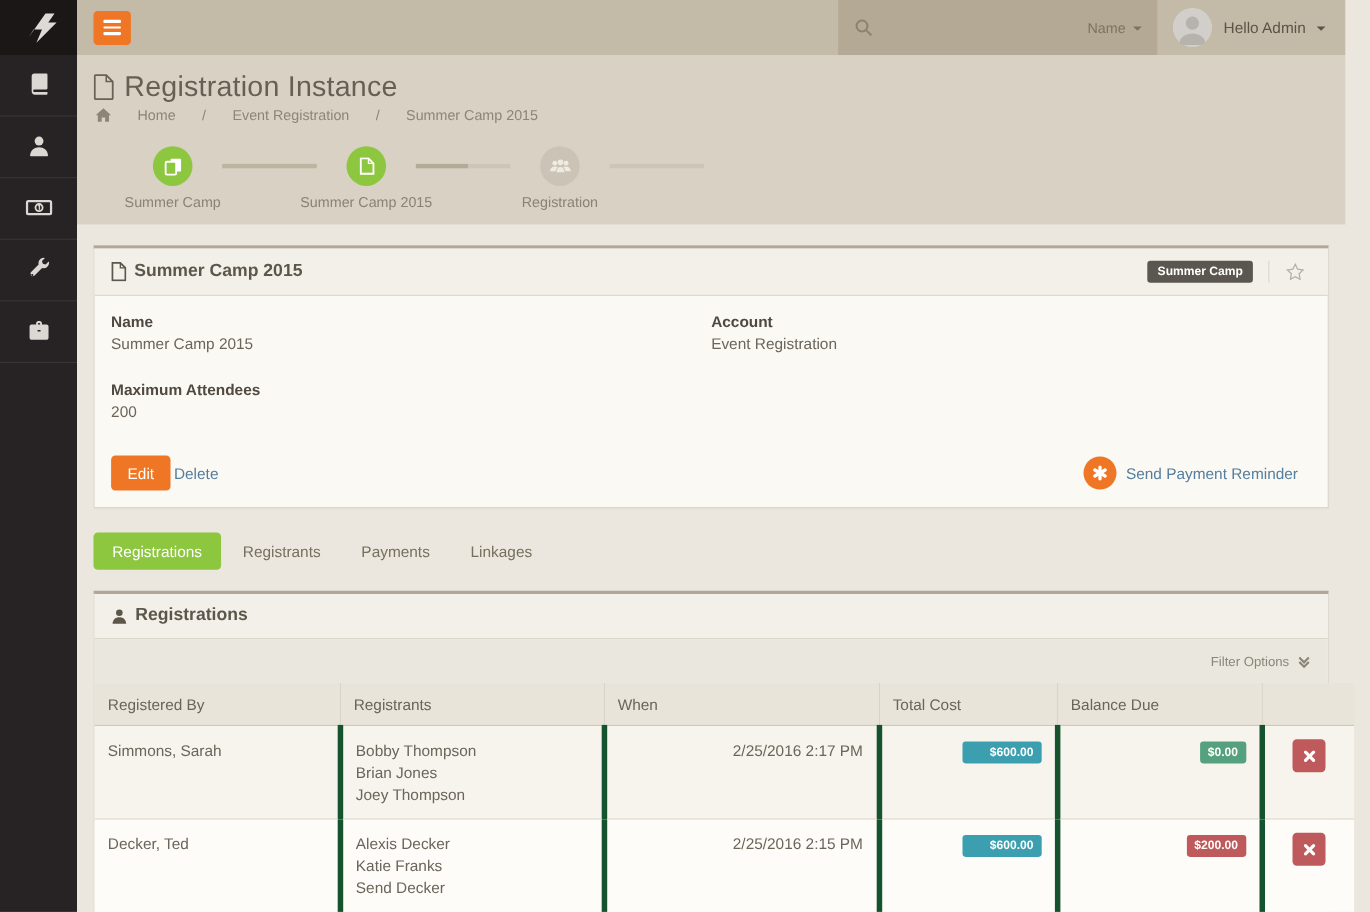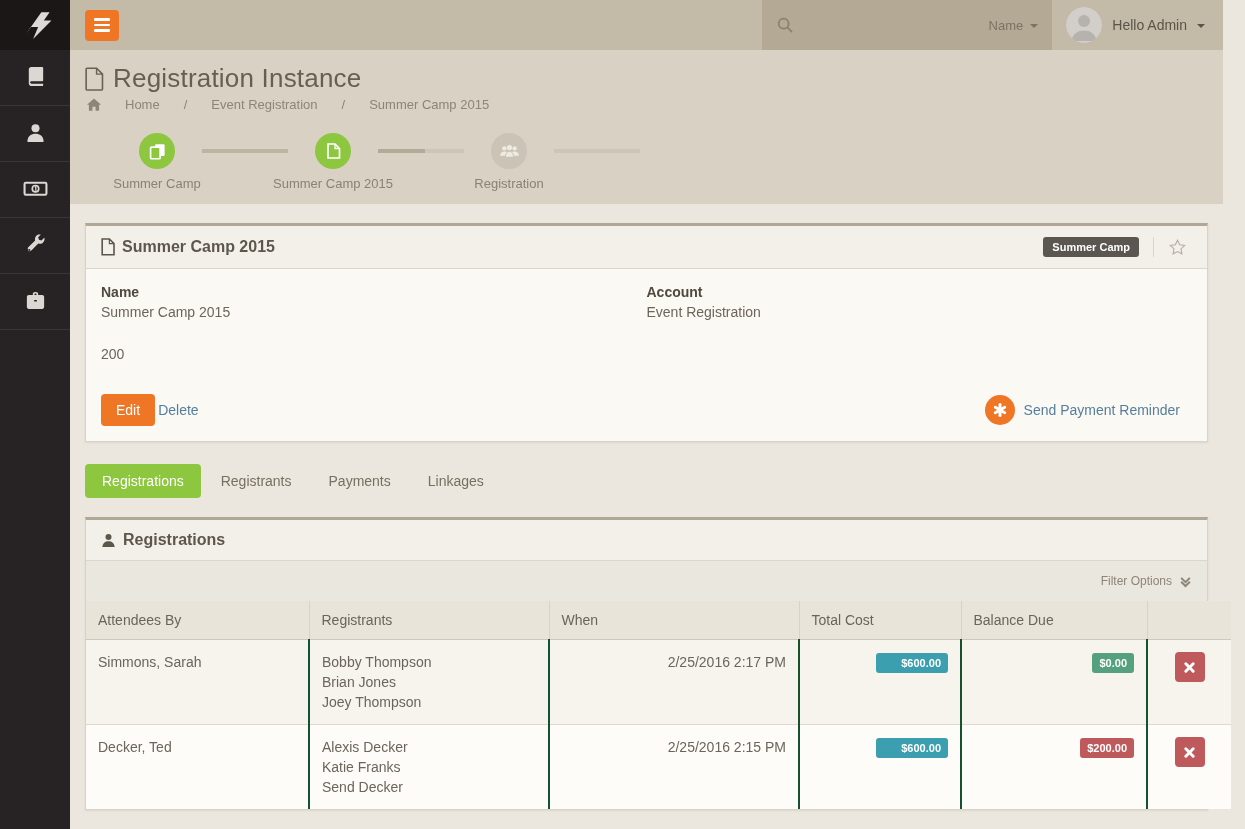--- a/index.html
+++ b/index.html
@@ -69,21 +69,21 @@
   .tabs { margin-top: 22px; display: flex; gap: 3px; }
   .tab { padding: 9px 17px; font-size: 14px; color: #77705f; border-radius: 4px; cursor: pointer; }
   .tab.active { background: #8dc63f; color: #fff; }
 
   
   .grid-panel { margin-top: 19px; }
   .filter-bar { background: #eae7de; height: 40px; padding: 0 15px; display: flex; align-items: center; justify-content: flex-end; gap: 7px; color: #8d8577; font-size: 12px; cursor: pointer; }
   table { width: 100%; border-collapse: collapse; font-size: 14px; table-layout: fixed; }
   thead th { background: #e9e4da; color: #6b6458; font-weight: 400; text-align: left; padding: 11px 12px; border-left: 1px solid #d9d3c7; border-bottom: 1px solid #cfc8ba; cursor: pointer; }
   thead th:first-child { border-left: none; }
-  td { padding: 12px; border-left: 2px solid #14532d; vertical-align: top; color: #6b655a; line-height: 20px; }
+  td { padding: 12px; border-left: 5px solid #14532d; vertical-align: top; color: #6b655a; line-height: 20px; }
   td:first-child { border-left: none; }
   tr.row-odd { background: #f7f4ee; }
   tr.row-even { background: #fdfcf9; }
   tbody tr + tr td { border-top: 1px solid #e0dacd; }
   .right { text-align: right; }
   .center { text-align: center; }
   .badge { display: inline-block; color: #fff; font-size: 11px; font-weight: 600; padding: 3px 7px; border-radius: 3px; line-height: 14px; }
   .badge.cost { background: #3b9fb0; padding-left: 25px; }
   .badge.paid { background: #55a07e; }
   .badge.due  { background: #bf5a5c; }
@@ -266,20 +266,21 @@
           <div class="field-grid">
             <div>
               <div class="field-label">Name</div>
               <div class="field-value">Summer Camp 2015</div>
             </div>
             <div>
               <div class="field-label">Account</div>
               <div class="field-value">Event Registration</div>
             </div>
             <div>
+              <div class="field-label">Maximum Attendees</div>
               <div class="field-value">200</div>
             </div>
             <div></div>
           </div>
           <div class="actions">
             <button class="btn-edit">Edit</button>
             <span class="link delete-link">Delete</span>
             <span class="reminder">
               <span class="asterisk-circle">
                 <svg width="14" height="14" viewBox="0 0 14 14">
@@ -326,21 +327,21 @@
           <colgroup>
             <col style="width:223px">
               <col style="width:240px">
               <col style="width:250px">
             <col style="width:162px">
               <col style="width:186px">
               <col style="width:84px">
           </colgroup>
           <thead>
             <tr>
-              <th>Attendees By</th>
+              <th>Registered By</th>
               <th>Registrants</th>
               <th>When</th>
               <th>Total Cost</th>
               <th>Balance Due</th>
               <th></th>
             </tr>
           </thead>
           <tbody>
             <tr class="row-odd">
               <td>Simmons, Sarah</td>

